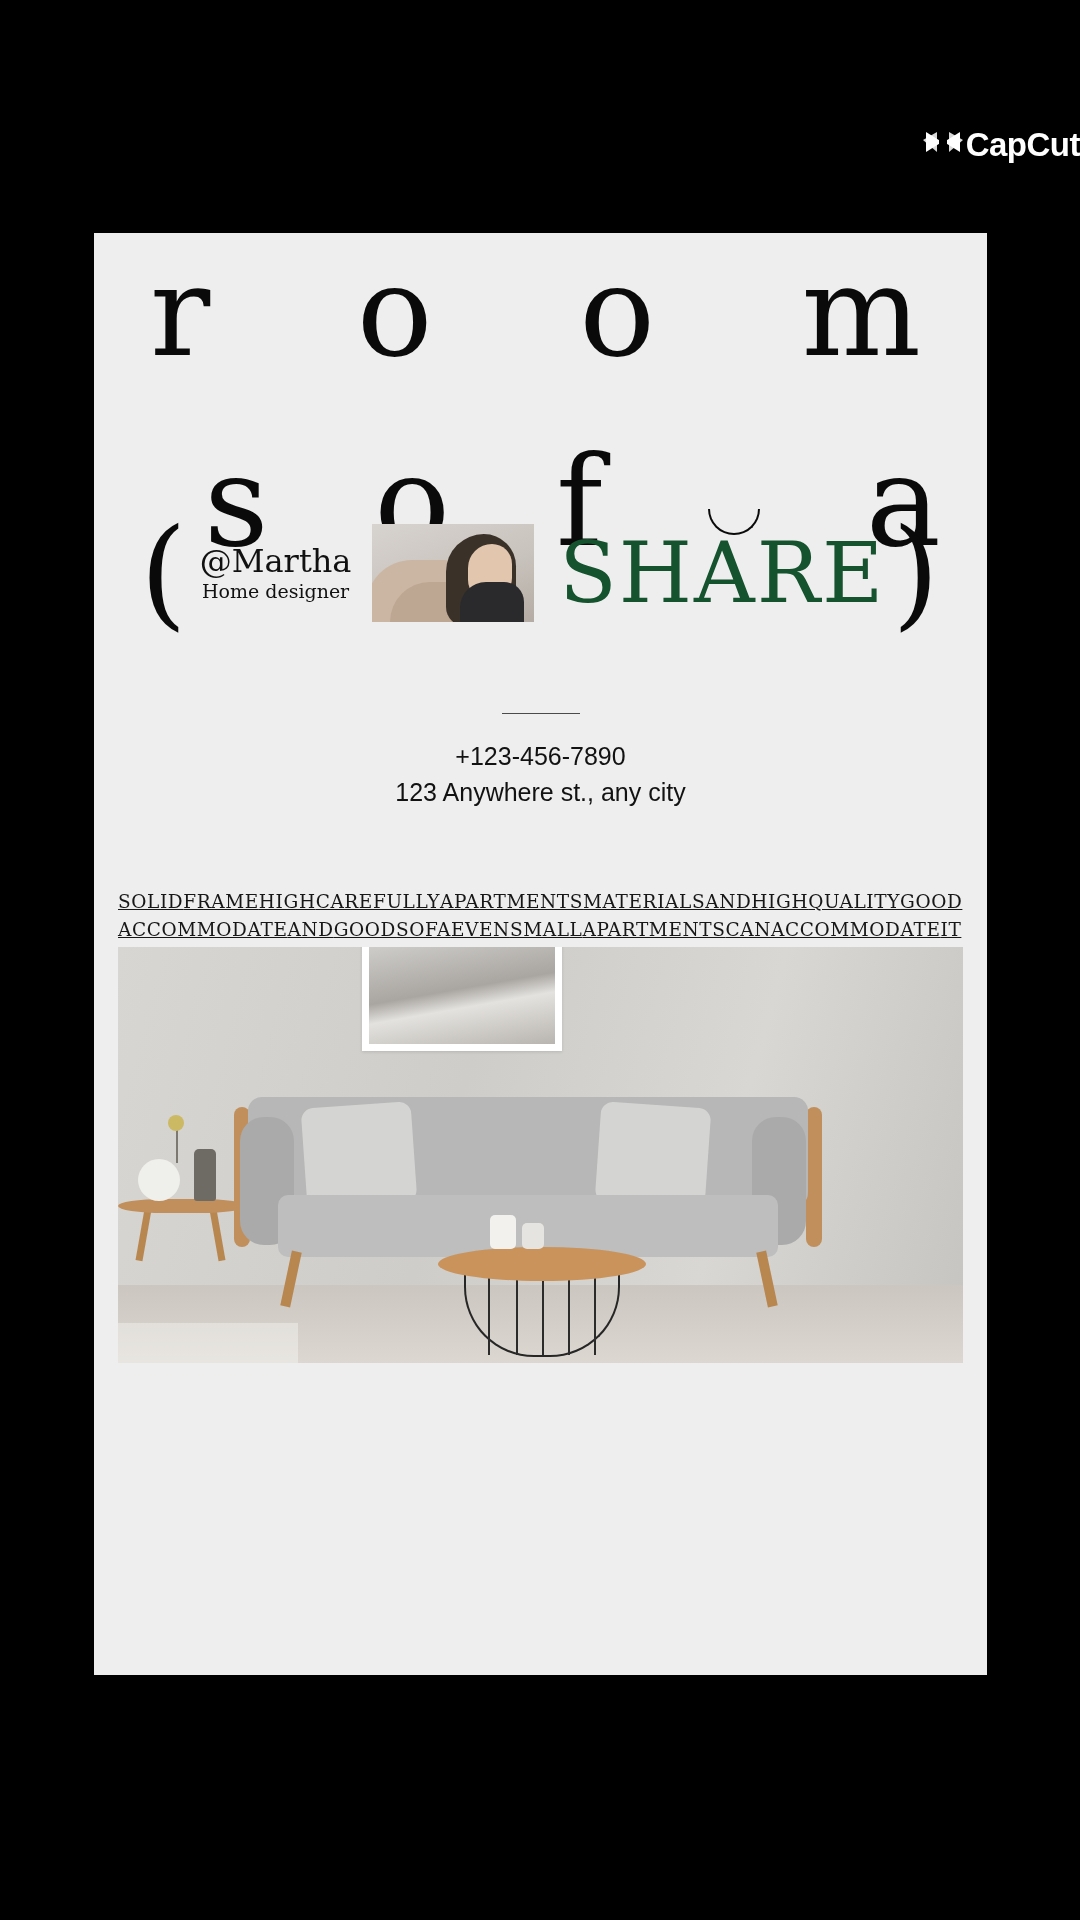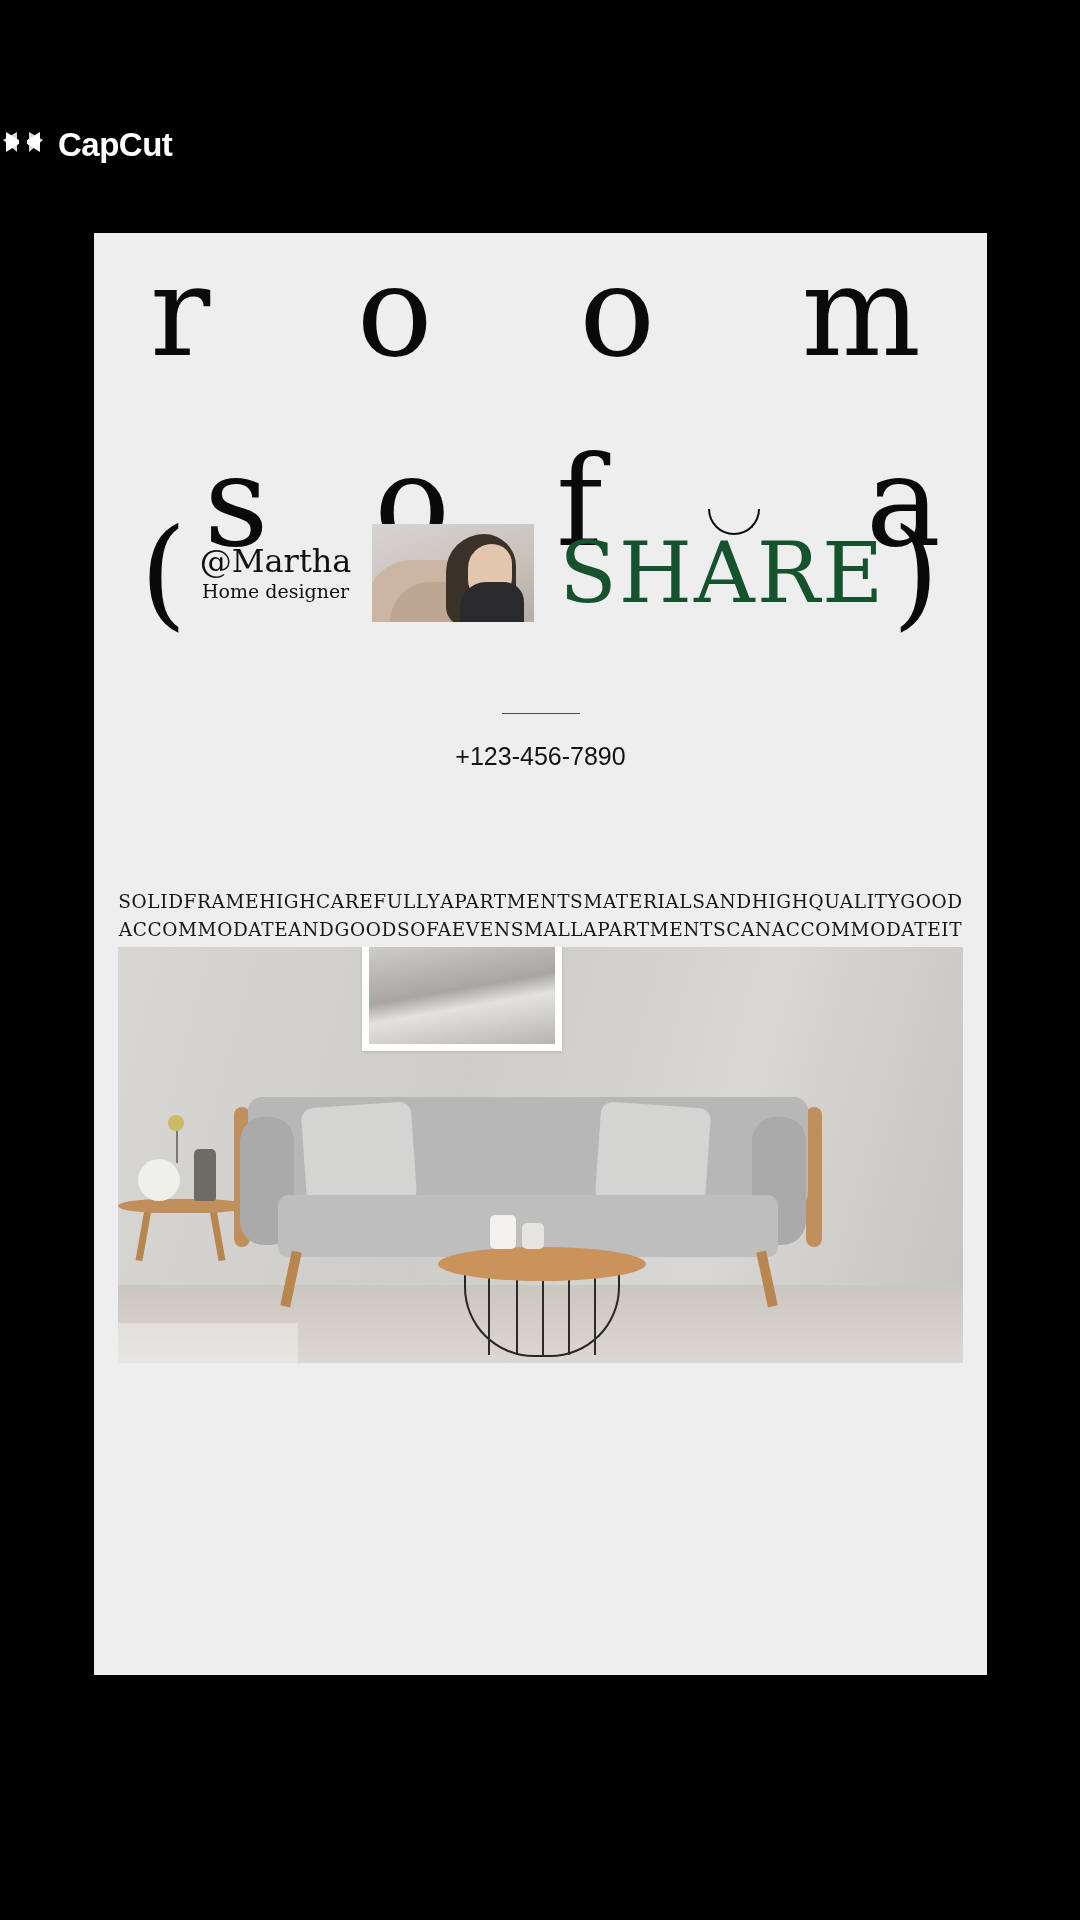--- a/index.html
+++ b/index.html
@@ -15,22 +15,22 @@
     width: 1080px; height: 1920px;
     background: #000000;
   }
 
   
   .brandbar {
     position: absolute;
     top: 126px; left: 0; right: 0;
     display: flex;
     align-items: center;
-    justify-content: flex-start;
-    gap: 12px;
+    justify-content: flex-end;
+    gap: 0;
   }
   .capcut-logo {
     width: 46px; height: 34px;
     display: block;
   }
   .brandname {
     color: #ffffff;
     font-family: "Liberation Sans", sans-serif;
     font-weight: bold;
     font-size: 33px;
@@ -191,22 +191,23 @@
     position: absolute;
     left: 24px; right: 24px;
     top: 655px;
     font-family: "DejaVu Serif", serif;
     font-size: 18.5px;
     letter-spacing: 0.6px;
     color: #171717;
   }
   .caption .cap-line {
     display: flex;
-    justify-content: center;
+    justify-content: flex-start;
     line-height: 1.5;
+    text-decoration: underline;
   }
   .caption .cap-line span { white-space: nowrap; }
 
   
   .hero {
     position: absolute;
     left: 24px; top: 714px;
     width: 845px; height: 416px;
     overflow: hidden;
     background: #cfcdc9;
@@ -414,20 +415,21 @@
         <div class="body"></div>
       </div>
       <span class="share-word">SHARE</span>
       <span class="paren">)</span>
     </div>
 
     <div class="divider"></div>
 
     <div class="contact">
       <div>+123-456-7890</div>
+      <div>123 Anywhere st., any city</div>
     </div>
 
     <div class="caption">
       <div class="cap-line">
         <span>SOLID</span>
         <span>FRAME</span>
         <span>HIGH</span>
         <span>CAREFULLY</span>
         <span>APARTMENTS</span>
         <span>MATERIALS</span>

